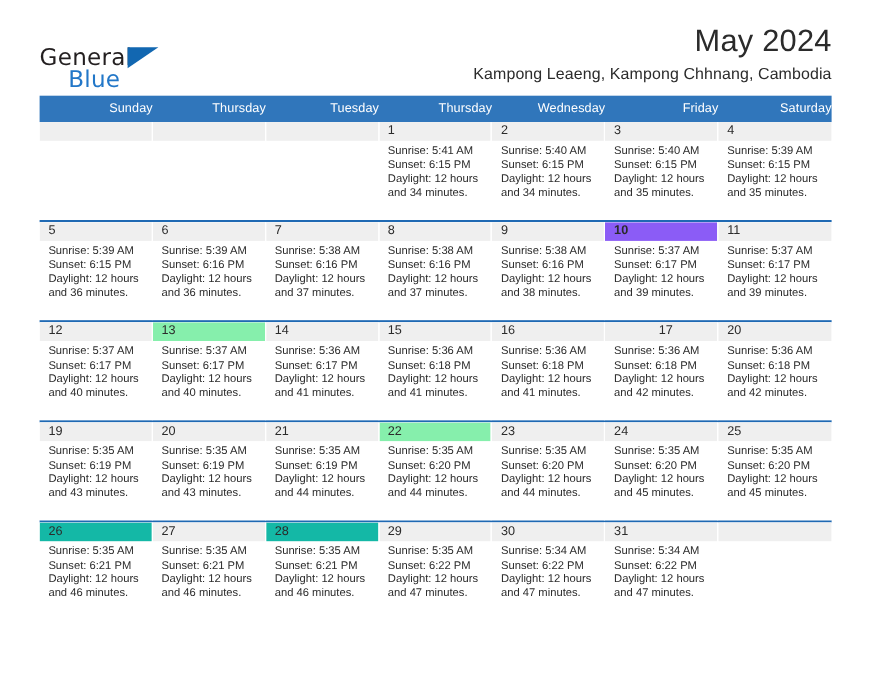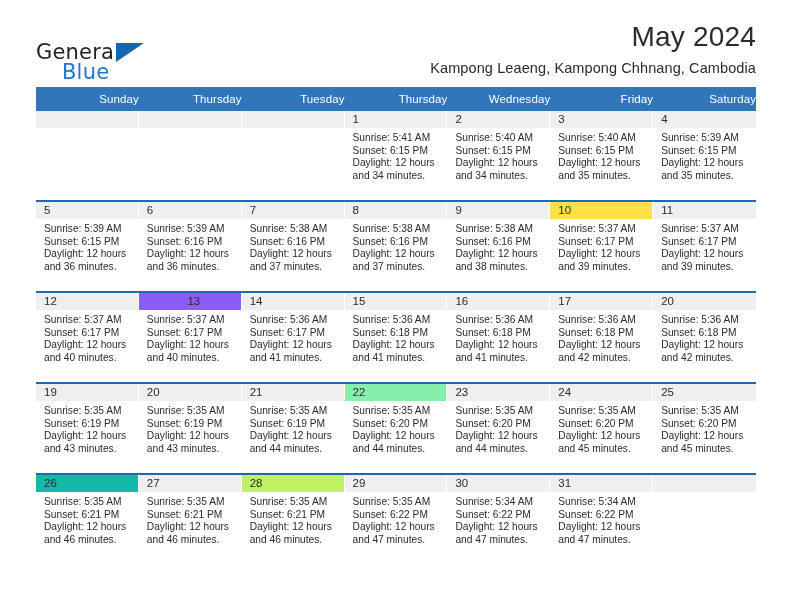--- a/index.html
+++ b/index.html
@@ -274,21 +274,21 @@
           <div class="cell">
             <div class="daynum-band" style="background: rgb(239, 239, 239);">9</div>
             <div class="cell-body">
               <div>Sunrise: 5:38 AM</div>
               <div>Sunset: 6:16 PM</div>
               <div>Daylight: 12 hours</div>
               <div>and 38 minutes.</div>
             </div>
           </div>
           <div class="cell">
-            <div class="daynum-band" style="background: #fde047;">10</div>
+            <div class="daynum-band" style="background: #8b5cf6; font-weight: bold;">10</div>
             <div class="cell-body">
               <div>Sunrise: 5:37 AM</div>
               <div>Sunset: 6:17 PM</div>
               <div>Daylight: 12 hours</div>
               <div>and 39 minutes.</div>
             </div>
           </div>
           <div class="cell">
             <div class="daynum-band" style="background: rgb(239, 239, 239);">11</div>
             <div class="cell-body">
@@ -303,21 +303,21 @@
           <div class="cell">
             <div class="daynum-band" style="background: rgb(239, 239, 239);">12</div>
             <div class="cell-body">
               <div>Sunrise: 5:37 AM</div>
               <div>Sunset: 6:17 PM</div>
               <div>Daylight: 12 hours</div>
               <div>and 40 minutes.</div>
             </div>
           </div>
           <div class="cell">
-            <div class="daynum-band" style="background: #8b5cf6; text-align: center;">13</div>
+            <div class="daynum-band" style="background: #86efac;">13</div>
             <div class="cell-body">
               <div>Sunrise: 5:37 AM</div>
               <div>Sunset: 6:17 PM</div>
               <div>Daylight: 12 hours</div>
               <div>and 40 minutes.</div>
             </div>
           </div>
           <div class="cell">
             <div class="daynum-band" style="background: rgb(239, 239, 239);">14</div>
             <div class="cell-body">
@@ -339,21 +339,21 @@
           <div class="cell">
             <div class="daynum-band" style="background: rgb(239, 239, 239);">16</div>
             <div class="cell-body">
               <div>Sunrise: 5:36 AM</div>
               <div>Sunset: 6:18 PM</div>
               <div>Daylight: 12 hours</div>
               <div>and 41 minutes.</div>
             </div>
           </div>
           <div class="cell">
-            <div class="daynum-band" style="background: rgb(239, 239, 239);">17</div>
+            <div class="daynum-band" style="background: rgb(239, 239, 239); text-align: center;">17</div>
             <div class="cell-body">
               <div>Sunrise: 5:36 AM</div>
               <div>Sunset: 6:18 PM</div>
               <div>Daylight: 12 hours</div>
               <div>and 42 minutes.</div>
             </div>
           </div>
           <div class="cell">
             <div class="daynum-band" style="background: rgb(239, 239, 239);">20</div>
             <div class="cell-body">
@@ -442,21 +442,21 @@
           <div class="cell">
             <div class="daynum-band" style="background: rgb(239, 239, 239);">27</div>
             <div class="cell-body">
               <div>Sunrise: 5:35 AM</div>
               <div>Sunset: 6:21 PM</div>
               <div>Daylight: 12 hours</div>
               <div>and 46 minutes.</div>
             </div>
           </div>
           <div class="cell">
-            <div class="daynum-band" style="background: #bef264;">28</div>
+            <div class="daynum-band" style="background: #14b8a6;">28</div>
             <div class="cell-body">
               <div>Sunrise: 5:35 AM</div>
               <div>Sunset: 6:21 PM</div>
               <div>Daylight: 12 hours</div>
               <div>and 46 minutes.</div>
             </div>
           </div>
           <div class="cell">
             <div class="daynum-band" style="background: rgb(239, 239, 239);">29</div>
             <div class="cell-body">

